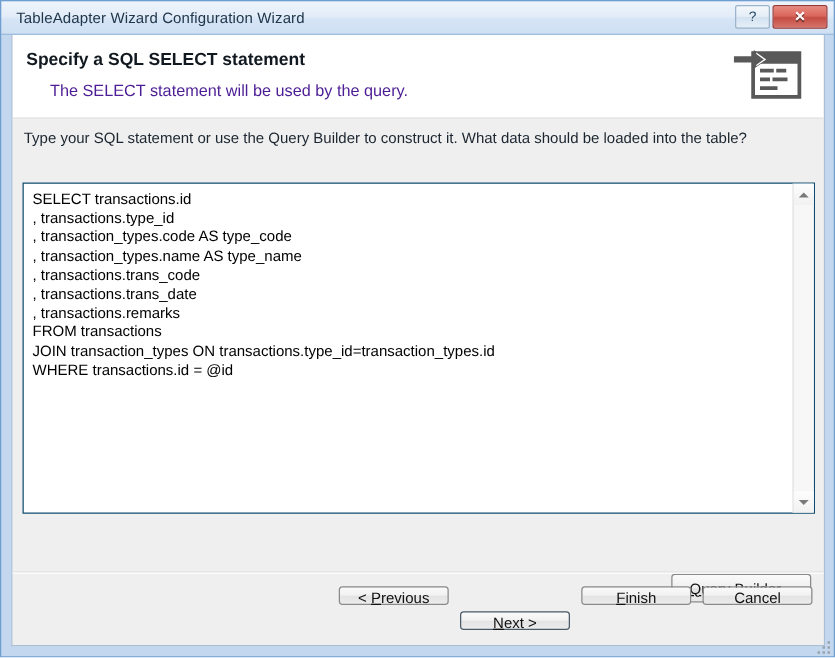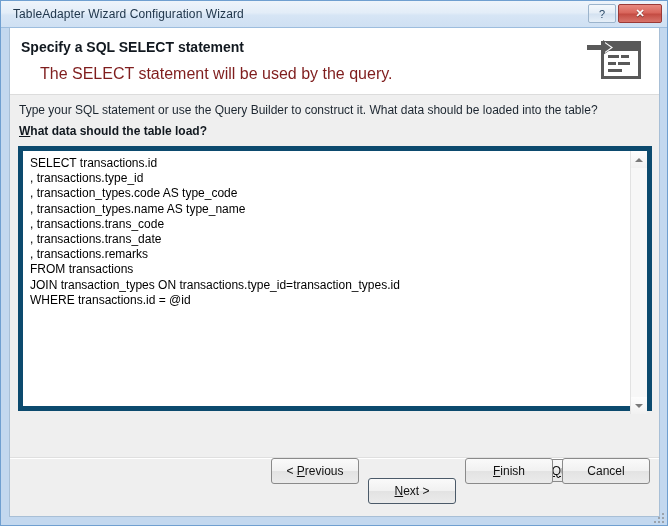--- a/index.html
+++ b/index.html
@@ -106,22 +106,22 @@
     left: 11px;
     top: 11px;
     font-size: 14px;
     font-weight: bold;
     color: #11181f;
   }
   .hdr-sub {
     position: absolute;
     left: 30px;
     top: 37px;
-    font-size: 16px;
-    color: #7f1d1d;
+    font-size: 13px;
+    color: #4c1d95;
   }
   .hdr-icon {
     position: absolute;
     right: 14px;
     top: 8px;
     width: 58px;
     height: 50px;
   }
 
   
@@ -149,21 +149,21 @@
   .accel { text-decoration: underline; }
 
   
   .sqlbox {
     position: absolute;
     left: 8px;
     top: 51px;
     width: 634px;
     height: 265px;
     box-sizing: border-box;
-    border: 5px solid #0c4a6e;
+    border: 1px solid #0c4a6e;
     background: #ffffff;
   }
   .sqltext {
     position: absolute;
     left: 0; top: 0;
     width: 615px;
     height: 263px;
     box-sizing: border-box;
     padding: 5px 6px 4px 7px;
     margin: 0;
@@ -238,21 +238,21 @@
   }
   .footer {
     position: absolute;
     right: 9px;
     bottom: 12px;
     display: flex;
     gap: 9px;
   }
   .nav-btn {
     width: 88px;
-    height: 26px;
+    height: 15px;
     box-sizing: border-box;
     font-family: "Liberation Sans", sans-serif;
     font-size: 12px;
     color: #111111;
     border: 1px solid #8a8a8a;
     border-radius: 3px;
     background: linear-gradient(to bottom, #fafafa 0%, #f1f1f1 48%, #e3e3e3 52%, #ebebeb 100%);
     cursor: default;
   }
   .nav-btn.default {
@@ -308,21 +308,20 @@
           <polygon points="18,6 26,11.5 18,17" fill="#ffffff"></polygon>
           <polygon points="15,5 24,11.5 15,18" fill="#595959"></polygon>
         </svg>
       </div>
     </div>
 
     <div class="body">
 
       <div class="instr">Type your SQL statement or use the Query Builder to construct it. What data should be loaded into the table?</div>
 
-      <div class="field-label"><span class="accel">W</span><span>hat data should the table load?</span></div>
 
       <div class="sqlbox">
         <textarea class="sqltext" spellcheck="false" style="">SELECT transactions.id
 , transactions.type_id
 , transaction_types.code AS type_code
 , transaction_types.name AS type_name
 , transactions.trans_code
 , transactions.trans_date
 , transactions.remarks
 FROM transactions

